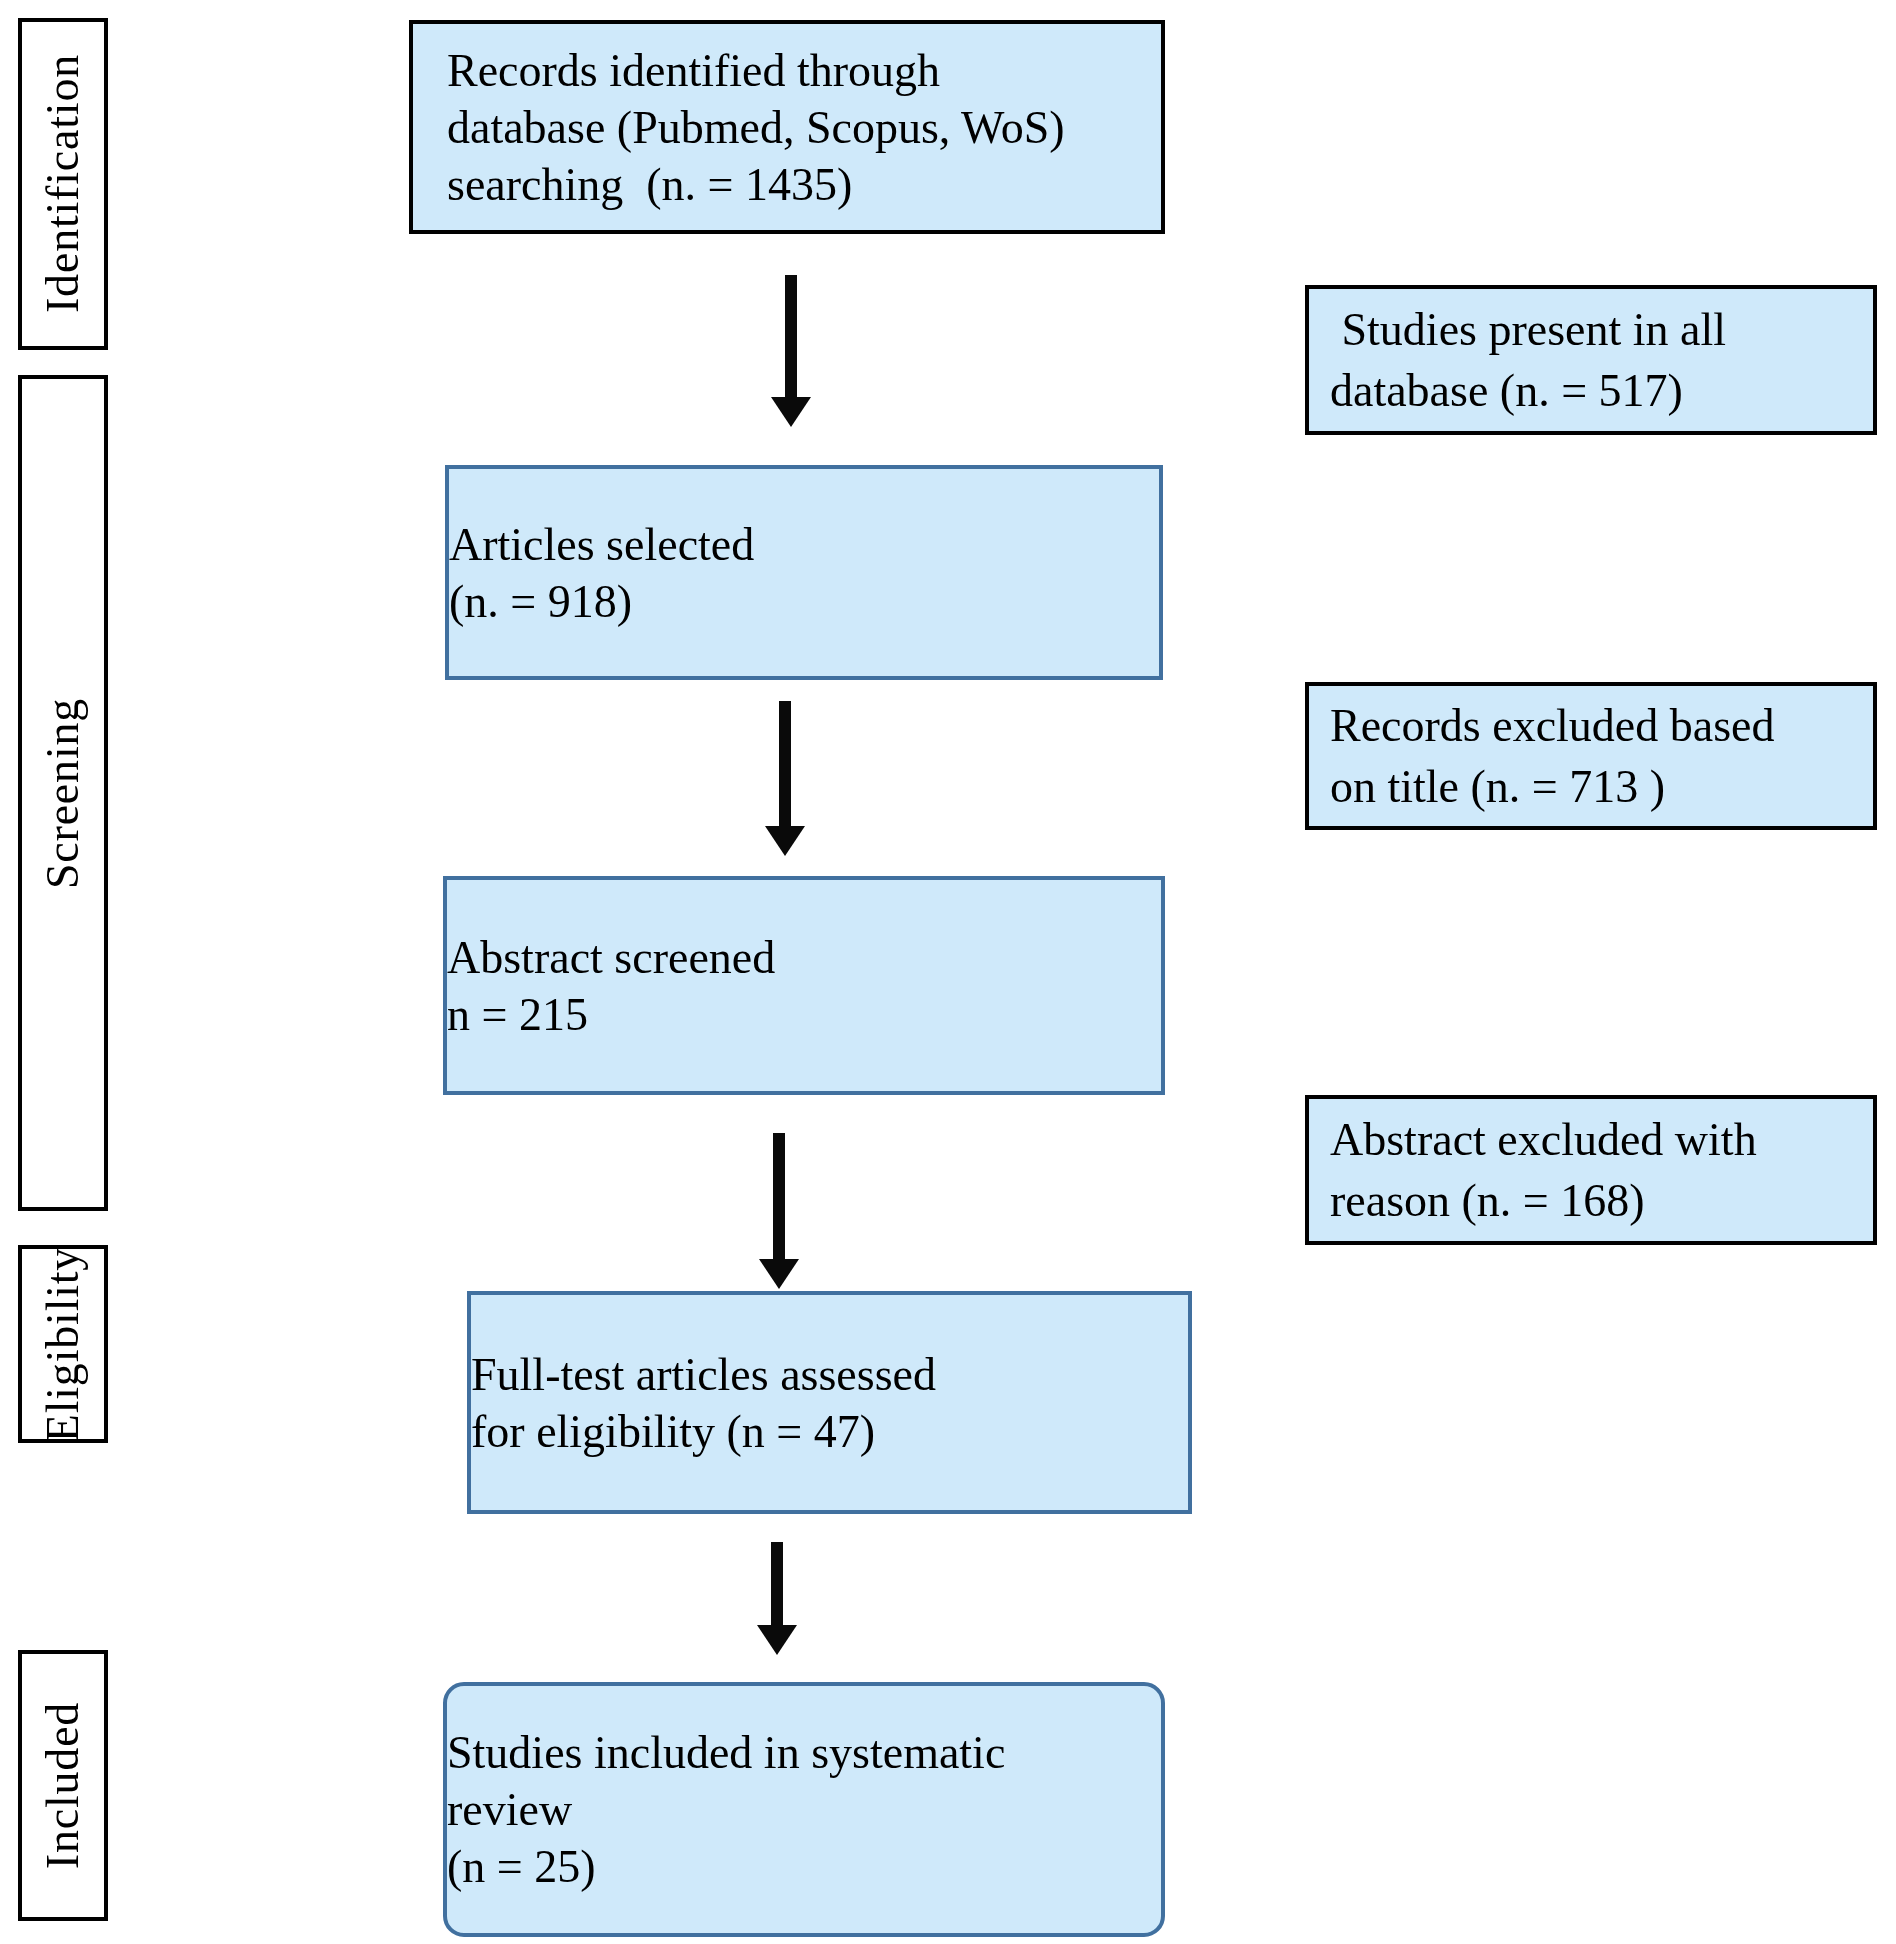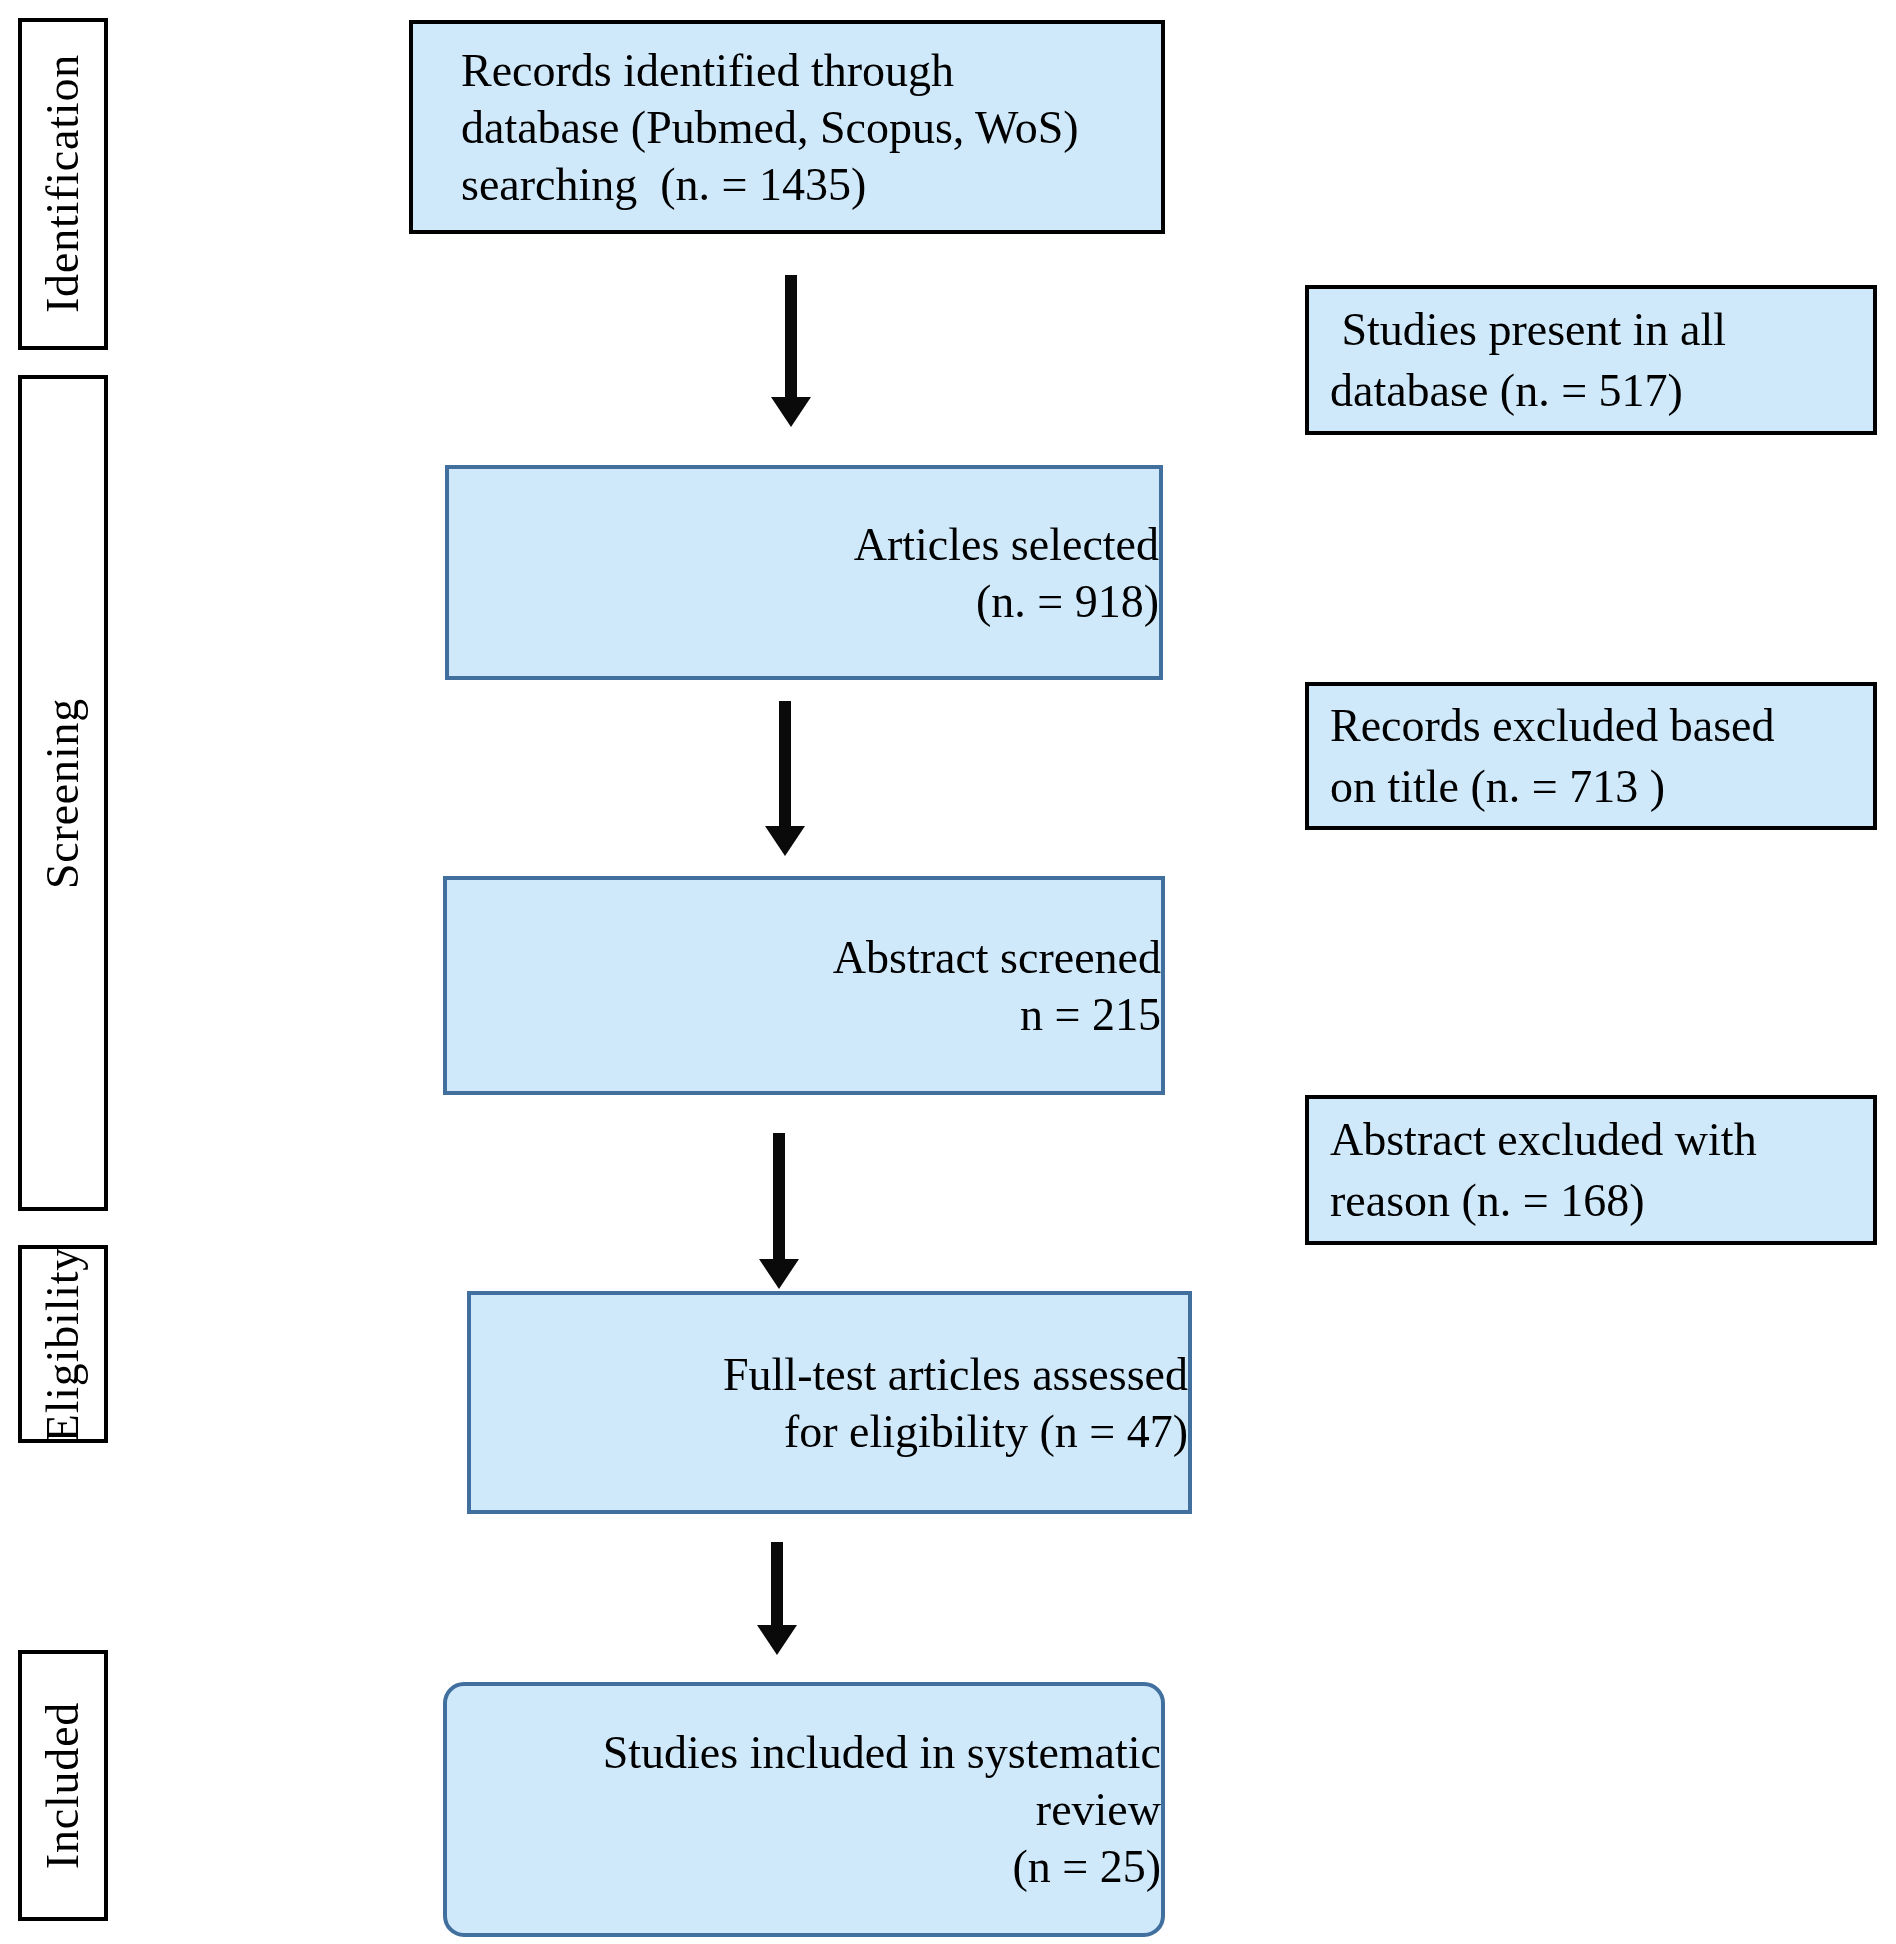--- a/index.html
+++ b/index.html
@@ -45,22 +45,22 @@
     display: flex;
     flex-direction: column;
     justify-content: center;
     font-size: 46px;
     line-height: 57px;
     box-sizing: border-box;
   }
   .border-black { border: 4.8px solid #000000; }
   .border-blue  { border: 4.8px solid #41709f; }
   .flowbox .line { white-space: pre; }
-  .align-left   { text-align: left; padding-left: 48px; }
-  .align-center { text-align: right; }
+  .align-left   { text-align: left; padding-left: 34px; }
+  .align-center { text-align: left; }
 
   #flowbox-identified { left: 409px; top: 20px;   width: 756px; height: 214px; }
   #flowbox-selected   { left: 445px; top: 465px;  width: 718px; height: 215px; }
   #flowbox-screened   { left: 443px; top: 876px; width: 722px; height: 219px; }
   #flowbox-fulltext   { left: 443px; top: 1291px; width: 725px; height: 223px; margin-left: 24px; }
   #flowbox-included   { left: 443px; top: 1682px; width: 722px; height: 255px; border-radius: 21px; }
 
   
   .sidebox {
     position: absolute;

